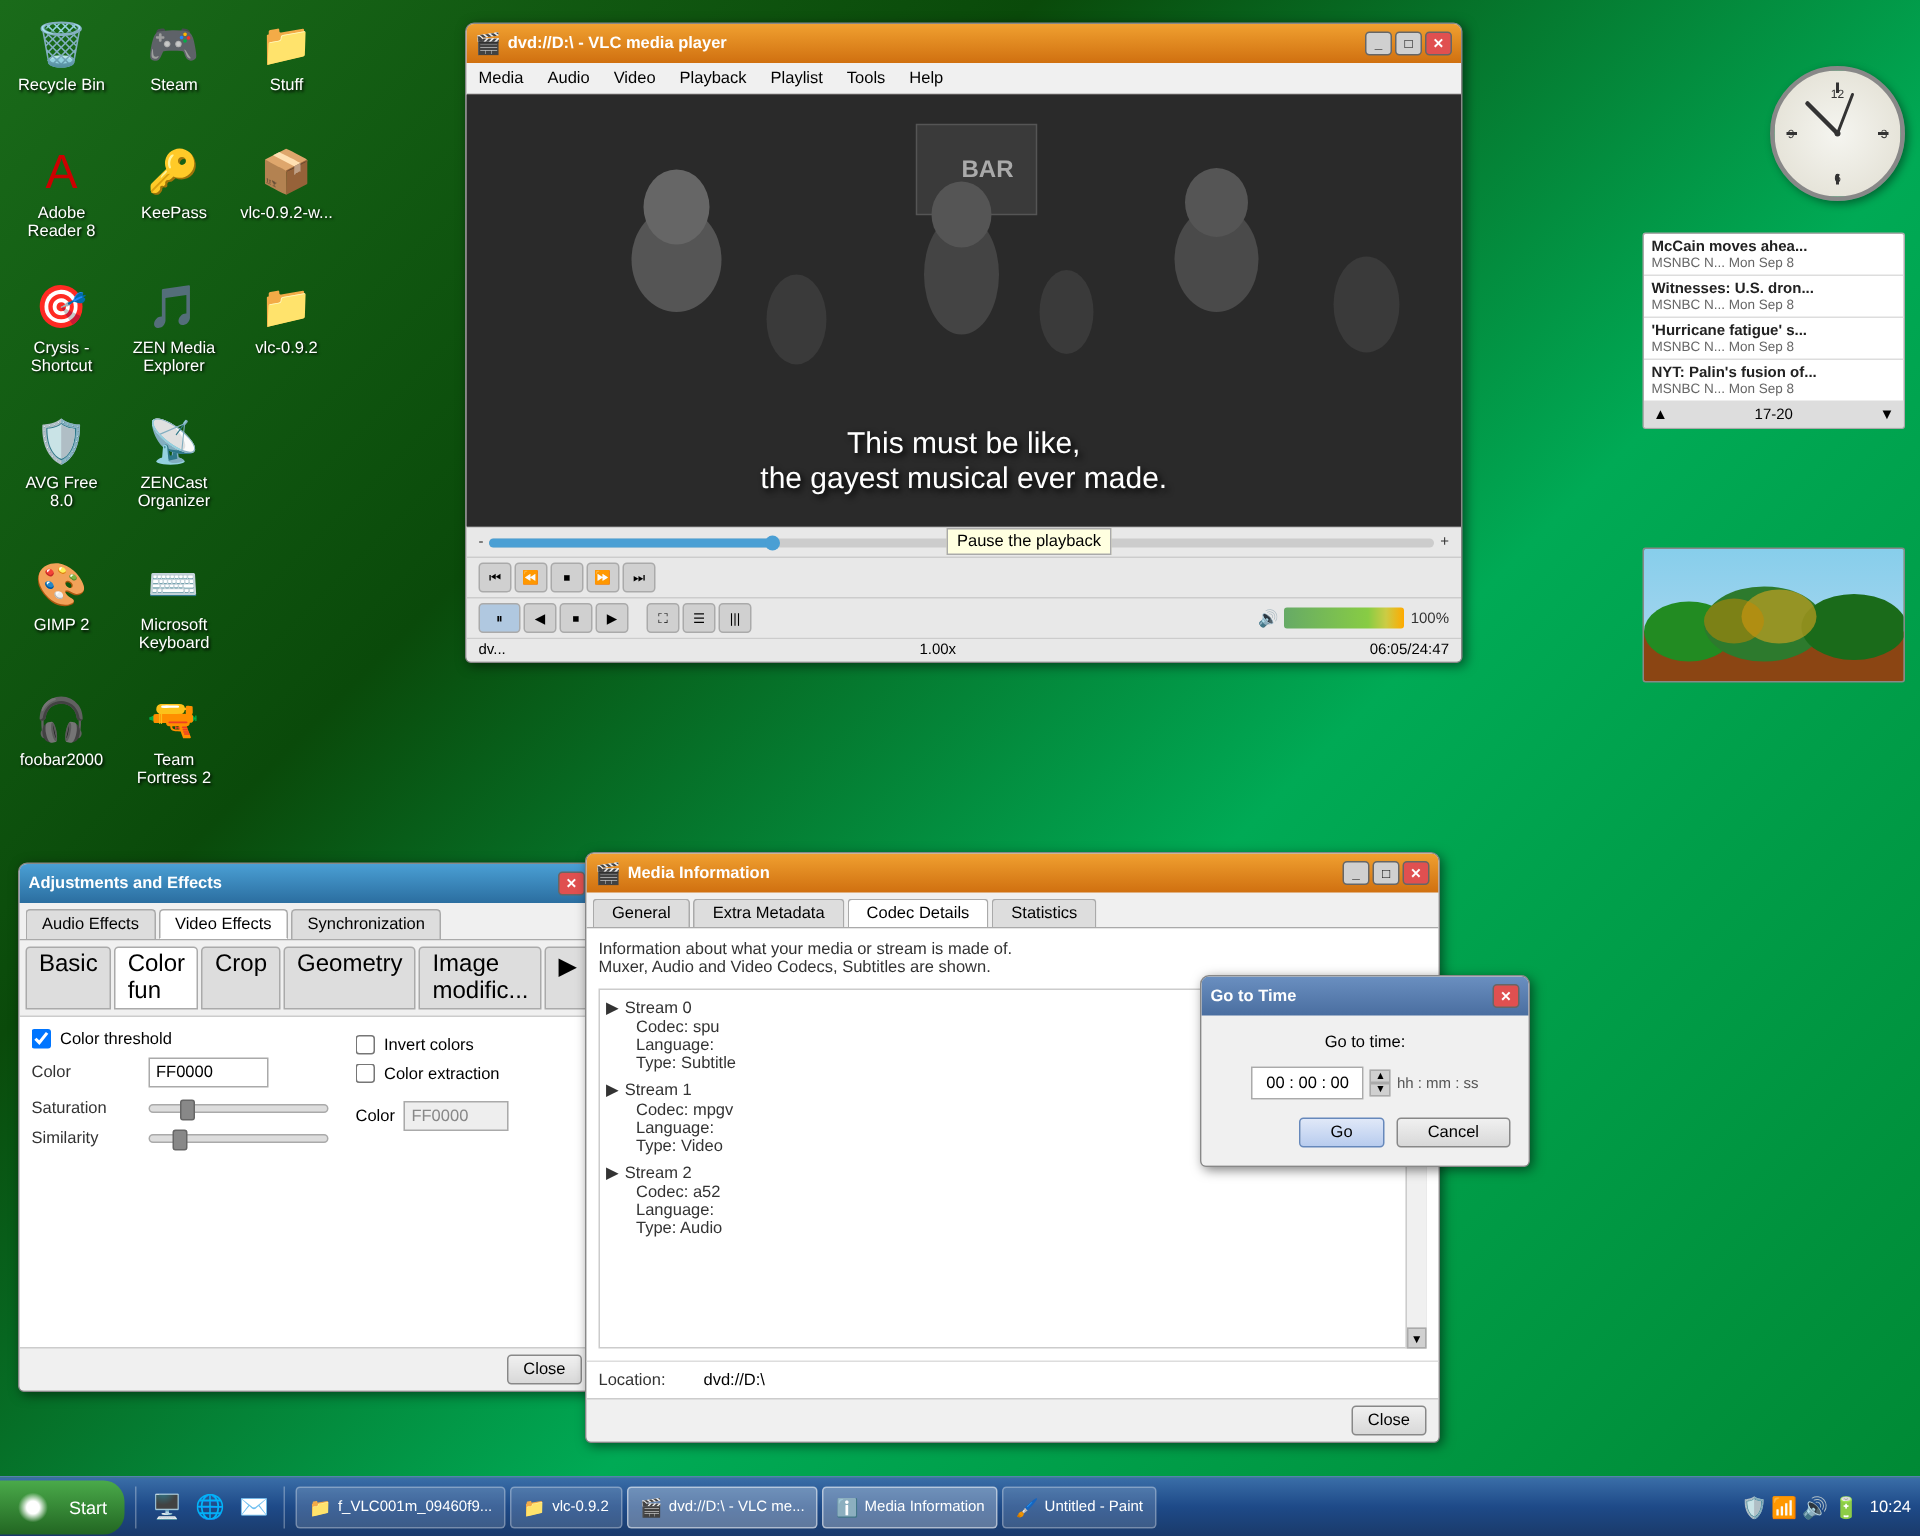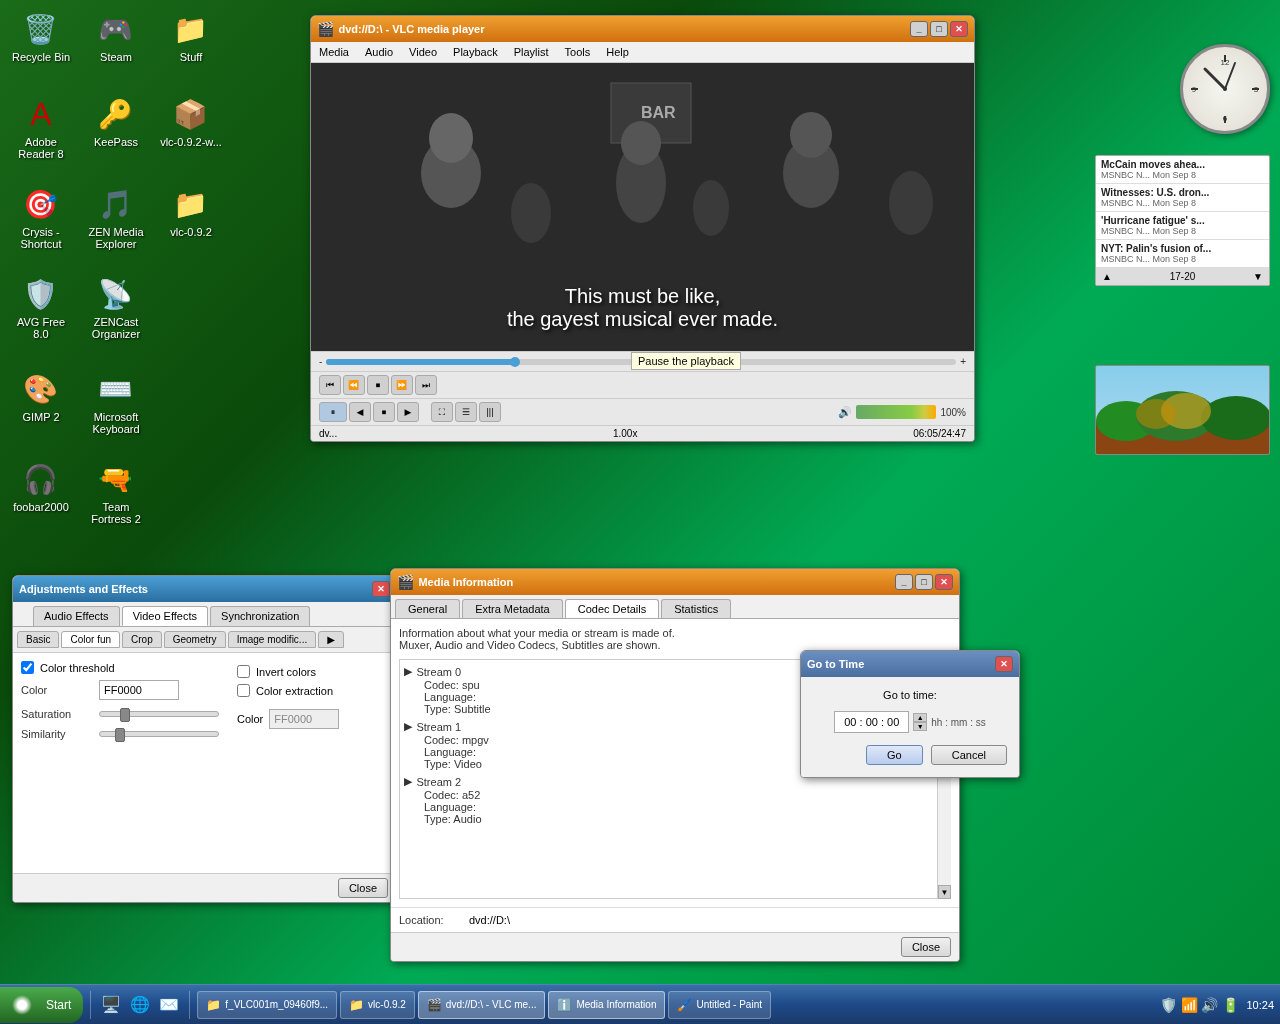--- a/index.html
+++ b/index.html
@@ -217,21 +217,21 @@
     
     #adj-effects {
       left: 12px;
       top: 575px;
       width: 385px;
     }
     .tab-bar {
       display: flex;
       background: #f0f0f0;
       border-bottom: 1px solid #aaa;
-      padding: 4px 4px 0 20px;
+      padding: 4px 4px 0 4px;
       gap: 2px;
     }
     .tab {
       padding: 3px 10px;
       border: 1px solid #aaa;
       border-bottom: none;
       border-radius: 3px 3px 0 0;
       cursor: pointer;
       background: #ddd;
       font-size: 11px;
@@ -243,21 +243,21 @@
       padding: 4px;
       background: #f0f0f0;
       border-bottom: 1px solid #ccc;
     }
     .sub-tab {
       padding: 2px 8px;
       border: 1px solid #aaa;
       border-radius: 3px 3px 0 0;
       cursor: pointer;
       background: #ddd;
-      font-size: 10px;
+      font-size: 16px;
     }
     .sub-tab.active { background: white; }
     .effects-content {
       background: white;
       padding: 8px;
       min-height: 220px;
     }
     .field-row {
       display: flex;
       align-items: center;

